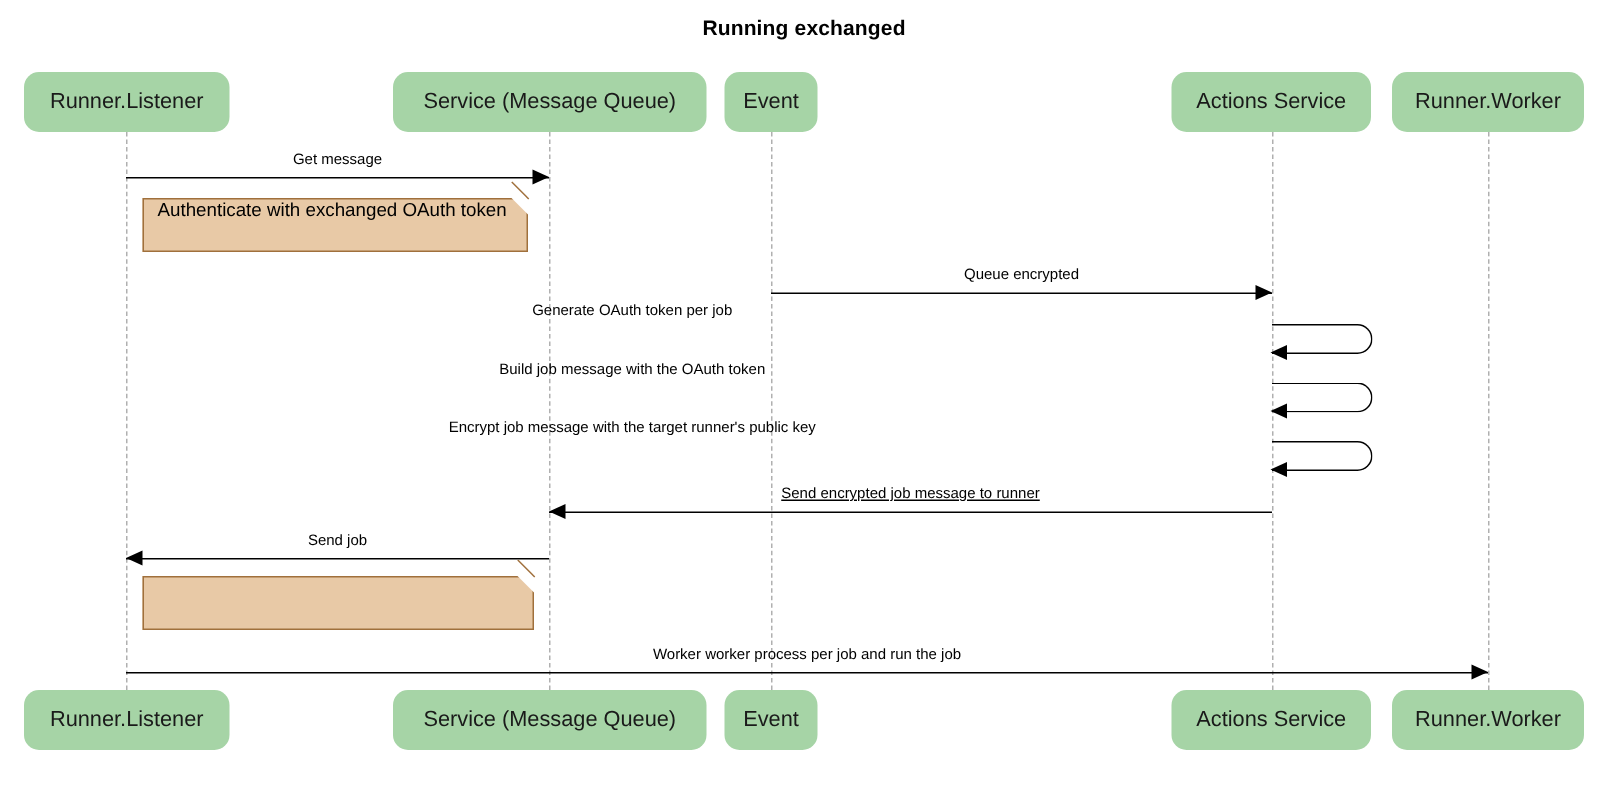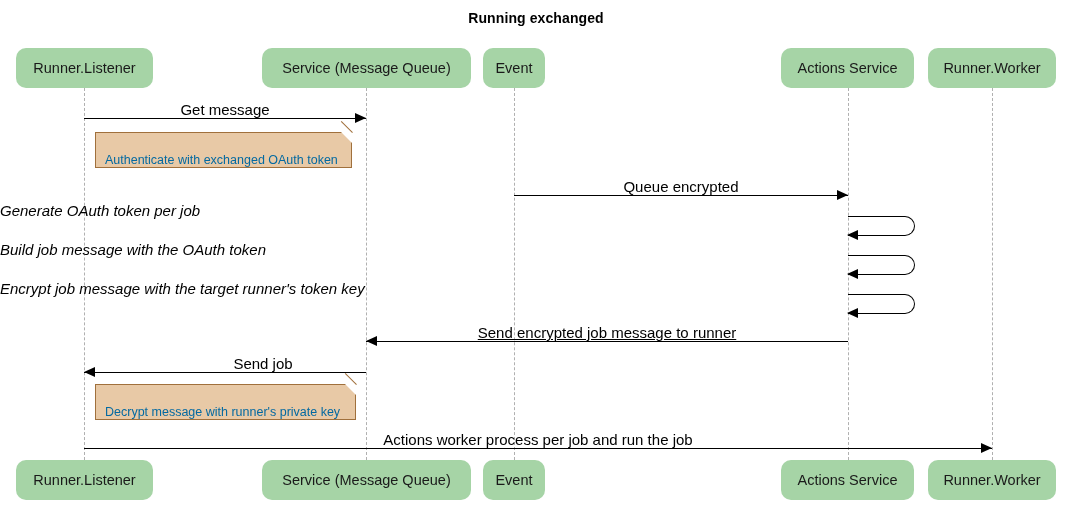--- a/index.html
+++ b/index.html
@@ -63,49 +63,48 @@
     border-bottom: 5.5px solid transparent;
     border-left: 11px solid #000000;
   }
   .arrow-head.left {
     border-top: 5.5px solid transparent;
     border-bottom: 5.5px solid transparent;
     border-right: 11px solid #000000;
   }
   .msg-label {
     position: absolute;
-    font-size: 15px;
+    font-size: 10px;
     color: #000000;
     white-space: nowrap;
     text-align: center;
   }
   .msg-label.right-align {
-    text-align: left;
-    font-style: italic;
+    text-align: center;
   }
   .self-loop {
     position: absolute;
     box-sizing: border-box;
     border: 1.4px solid #000000;
     border-left: none;
     border-top-right-radius: 11px;
     border-bottom-right-radius: 11px;
     background: transparent;
   }
   .note {
     position: absolute;
     box-sizing: border-box;
     background: #e8c9a6;
     border: 1.2px solid #a0703c;
     font-size: 12.5px;
-    color: #0369a1;
+    color: #000000;
     white-space: nowrap;
     padding-left: 9px;
     display: flex;
-    align-items: flex-end;
+    align-items: flex-start;
   }
   .note-fold {
     position: absolute;
     width: 0;
     height: 0;
     top: -1px;
     right: -1px;
     border-left: 11px solid transparent;
     border-top: 11px solid #ffffff;
   }
@@ -147,39 +146,38 @@
       <div class="arrow-head right" style="left: 837px; top: 190px;"></div>
       <div class="msg-label" style="left: 514px; width: 334px; top: 178px;">Queue encrypted</div>
       <div class="self-loop" style="left: 848px; top: 216px; width: 67px; height: 20px;"></div>
       <div class="arrow-head left" style="left: 847px; top: 230px;"></div>
       <div class="msg-label right-align" style="left: 0px; width: 843px; top: 202px;">Generate OAuth token per job</div>
       <div class="self-loop" style="left: 848px; top: 255px; width: 67px; height: 20px;"></div>
       <div class="arrow-head left" style="left: 847px; top: 269px;"></div>
       <div class="msg-label right-align" style="left: 0px; width: 843px; top: 241px;">Build job message with the OAuth token</div>
       <div class="self-loop" style="left: 848px; top: 294px; width: 67px; height: 20px;"></div>
       <div class="arrow-head left" style="left: 847px; top: 308px;"></div>
-      <div class="msg-label right-align" style="left: 0px; width: 843px; top: 280px;">Encrypt job message with the target runner's token key</div>
+      <div class="msg-label right-align" style="left: 0px; width: 843px; top: 280px;">Encrypt job message with the target runner's public key</div>
       <div class="msg-line" style="left: 366px; top: 341px; width: 482px;"></div>
       <div class="arrow-head left" style="left: 365.5px; top: 336px;"></div>
       <div class="msg-label" style="left: 366px; width: 482px; top: 324px; text-decoration: underline;">Send encrypted job message to runner</div>
       <div class="msg-line" style="left: 84px; top: 372px; width: 282px;"></div>
       <div class="arrow-head left" style="left: 83.5px; top: 367px;"></div>
-      <div class="msg-label" style="left: 84px; width: 282px; top: 355px; padding-left: 38px;">Send job</div>
+      <div class="msg-label" style="left: 84px; width: 282px; top: 355px;">Send job</div>
       <div class="msg-line" style="left: 84px; top: 448px; width: 908px;"></div>
       <div class="arrow-head right" style="left: 981px; top: 443px;"></div>
-      <div class="msg-label" style="left: 84px; width: 908px; top: 431px;">Actions worker process per job and run the job</div>
+      <div class="msg-label" style="left: 84px; width: 908px; top: 431px;">Worker worker process per job and run the job</div>
     </div>
   <div id="notes">
       <div class="note" style="left: 95px; top: 132px; width: 257px; height: 36px;">
         <span>Authenticate with exchanged OAuth token</span>
         <span class="note-fold"></span>
         <span class="note-fold-edge"></span>
       </div>
       <div class="note" style="left: 95px; top: 384px; width: 261px; height: 36px;">
-        <span>Decrypt message with runner's private key</span>
         <span class="note-fold"></span>
         <span class="note-fold-edge"></span>
       </div>
     </div>
   <div id="actors-bottom">
       <div class="actor-box" style="left: 16px; top: 460px; width: 137px;"><span>Runner.Listener</span></div>
       <div class="actor-box" style="left: 262px; top: 460px; width: 209px;"><span>Service (Message Queue)</span></div>
       <div class="actor-box" style="left: 483px; top: 460px; width: 62px;"><span>Event</span></div>
       <div class="actor-box" style="left: 781px; top: 460px; width: 133px;"><span>Actions Service</span></div>
       <div class="actor-box" style="left: 928px; top: 460px; width: 128px;"><span>Runner.Worker</span></div>

